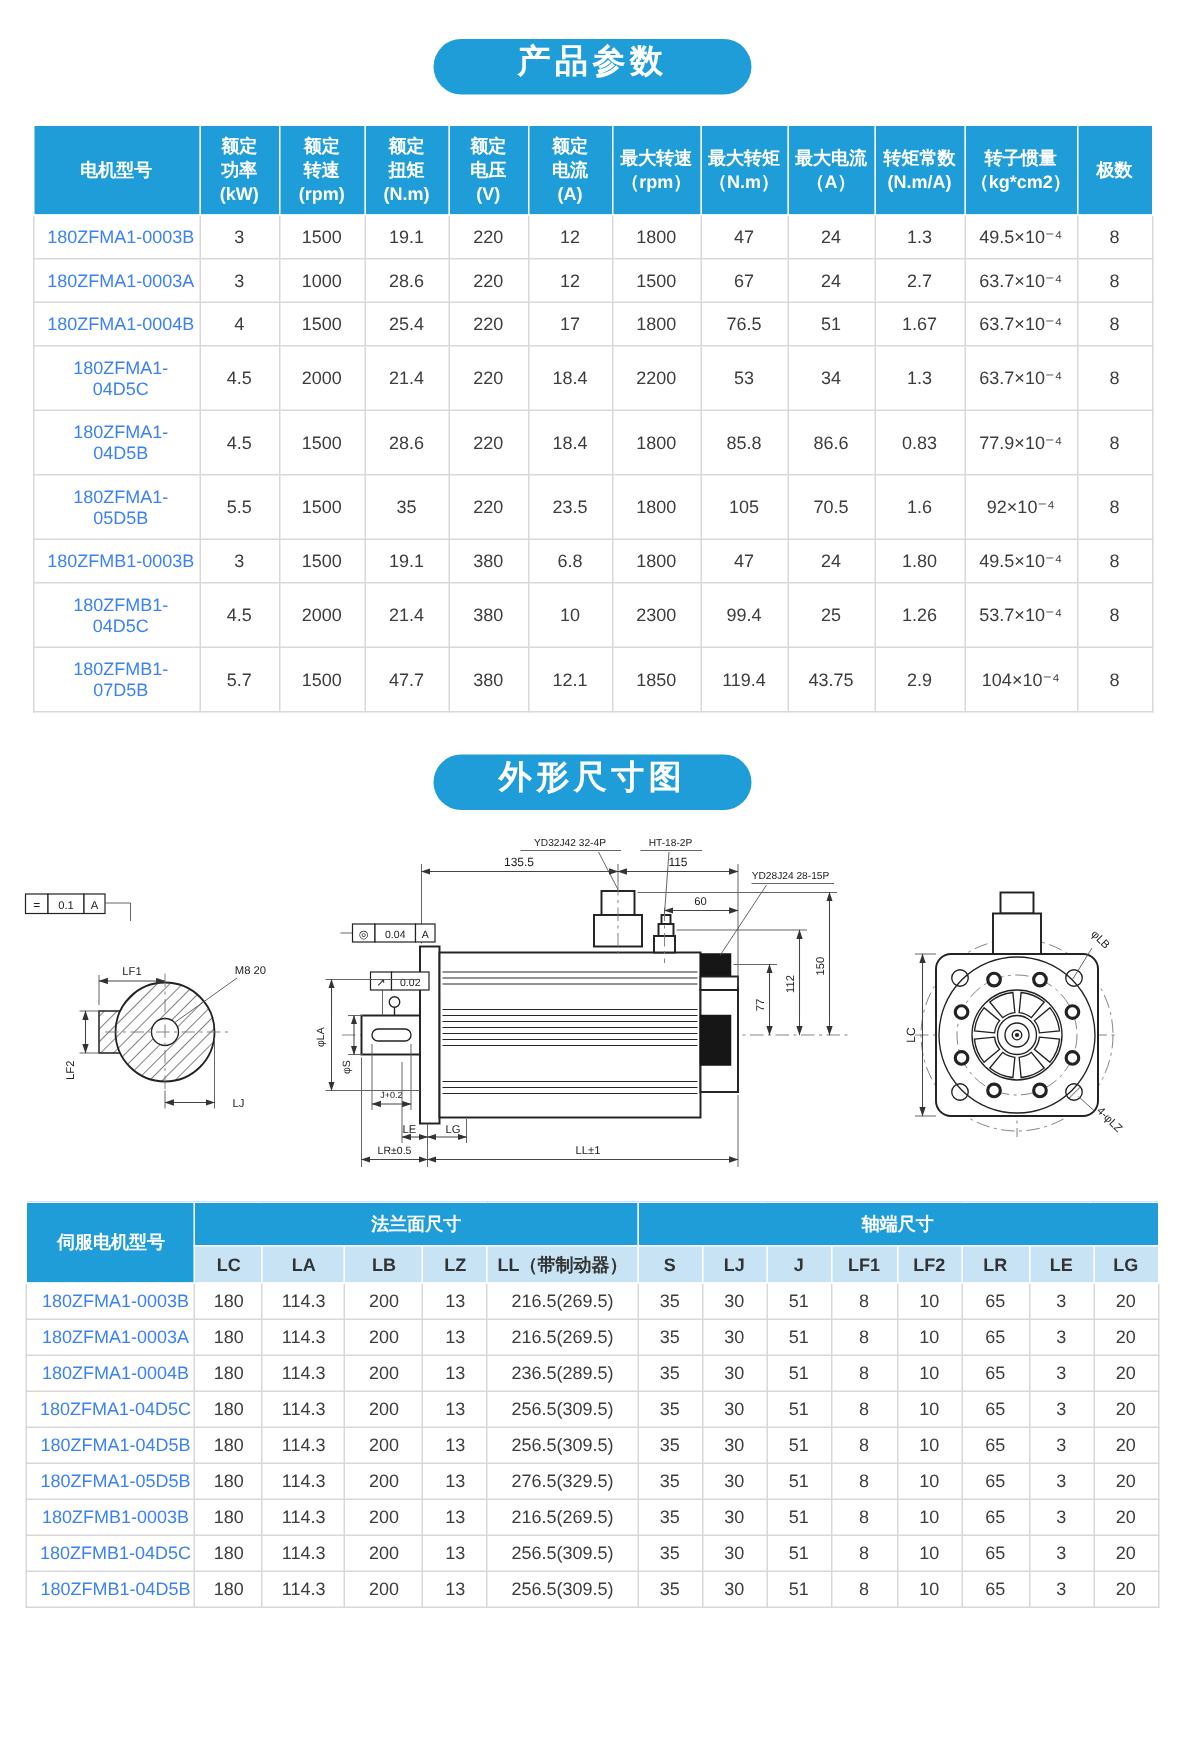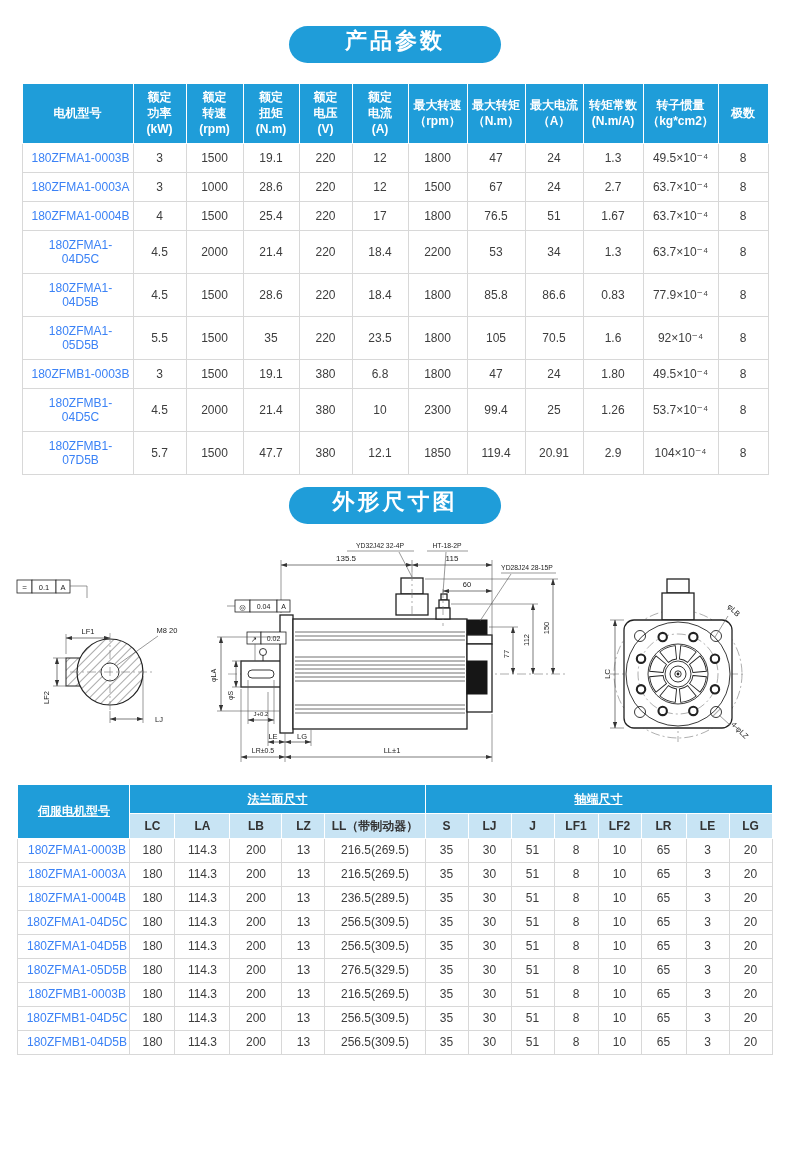--- a/index.html
+++ b/index.html
@@ -12,21 +12,21 @@
   .t1{width:746px;}
   .t2{width:754px;margin-top:8px;}
   th{background:#1f9dd9;color:#fff;font-size:12px;font-weight:bold;
      border:1px solid #fff;white-space:pre-line;line-height:1.35;padding:5px 1px;}
   .t1 thead th{height:46px;}
   td{border:1px solid #d8d8d8;font-size:12px;color:#3d3d3d;text-align:center;
      padding:7px 2px;background:#fff;}
   .t2 td{padding:4.5px 2px;}
   td.c-model{text-align:center;padding-left:8px;color:#3b82f6;}
   .t2 thead tr.sub th{background:#c8e4f4;color:#333;font-weight:bold;padding:4px 1px;}
-  .t2 thead tr.grp th{padding:6px 1px;text-decoration:underline;}
+  .t2 thead tr.grp th{padding:6px 1px;}
   .drawing{width:760px;margin:10px auto 0;}
   svg text{font-family:"Liberation Sans","DejaVu Sans",sans-serif;fill:#222;}
   .out{stroke:#222;stroke-width:1.3;fill:#fff;}
   .med{stroke:#222;stroke-width:0.9;fill:none;}
   .fin{stroke:#222;stroke-width:0.65;fill:none;}
   .thin{stroke:#555;stroke-width:0.6;fill:none;}
   .dim{stroke:#444;stroke-width:0.7;fill:none;}
   .cl{stroke:#777;stroke-width:0.6;fill:none;stroke-dasharray:9 3 2 3;}
   .blk{fill:#161616;stroke:#161616;}
   .frm{stroke:#222;stroke-width:0.8;fill:#fff;}
@@ -201,29 +201,29 @@
         </tr>
         <tr>
           <td class="c-model">180ZFMB1-07D5B</td>
           <td>5.7</td>
           <td>1500</td>
           <td>47.7</td>
           <td>380</td>
           <td>12.1</td>
           <td>1850</td>
           <td>119.4</td>
-          <td>20.91</td>
+          <td>43.75</td>
           <td>2.9</td>
           <td>104×10⁻⁴</td>
           <td>8</td>
         </tr>
       </tbody>
   </table>
 
-  <div class="pill" style="background:#1f9dd9;margin-top:12px">
+  <div class="pill" style="background:#1f9dd9;margin-top:28px">
     <span>外形尺寸图</span>
   </div>
 
   <div class="drawing">
     <svg viewBox="0 0 760 238" width="760" height="238">
       <defs>
         <pattern id="hatch" width="6" height="6" patternUnits="userSpaceOnUse" patternTransform="rotate(45)">
           <rect width="6" height="6" fill="#fff"></rect>
           <line x1="0" y1="0" x2="0" y2="6" stroke="#555" stroke-width="1"></line>
         </pattern>

